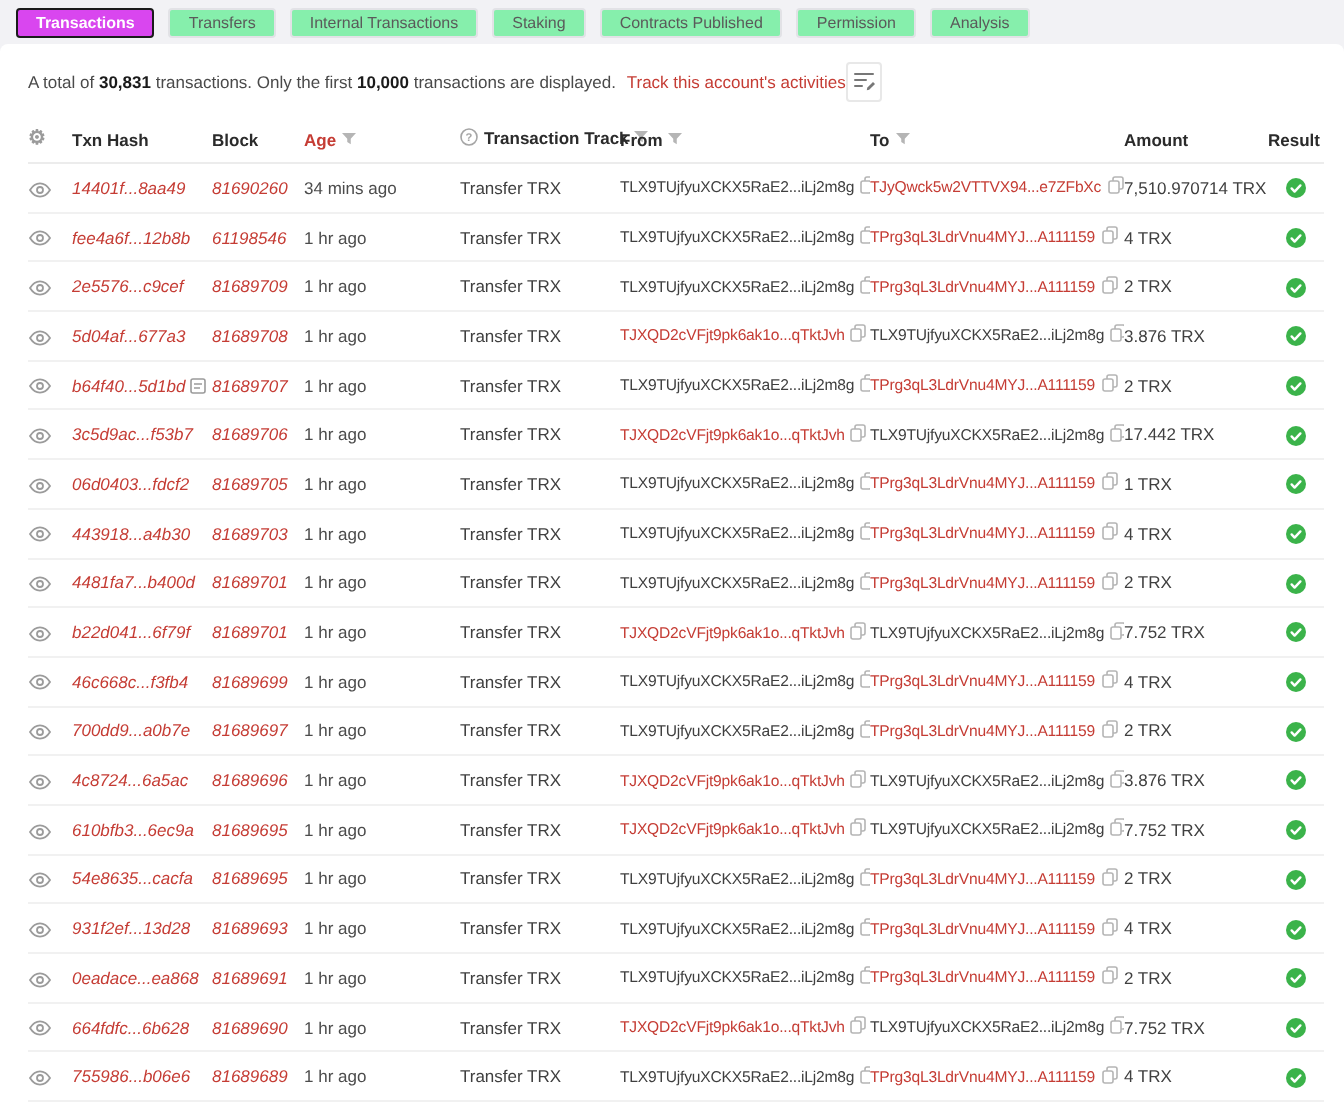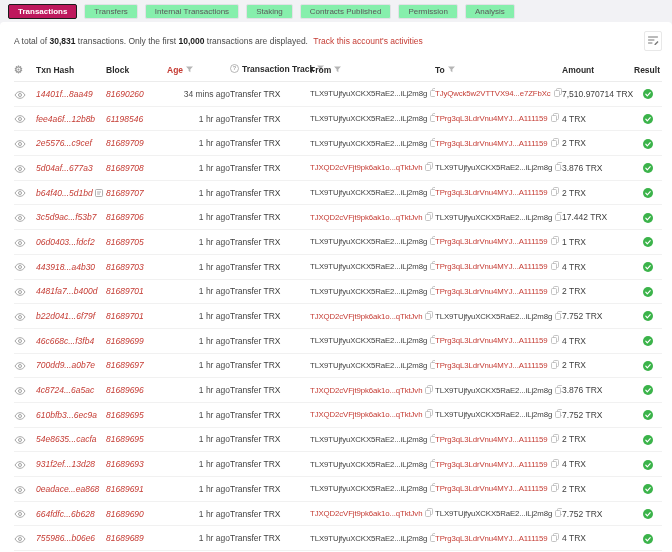--- a/index.html
+++ b/index.html
@@ -8,45 +8,45 @@
     background:#f2f2f5;
     font-family:"Liberation Sans", sans-serif;
     -webkit-font-smoothing:antialiased;
   }
   
   .tabbar{display:flex;gap:7px;align-items:center;padding:3px 8px 3px 8px;height:16px;}
   .tab{
     font-size:8px;color:#5a5a5a;background:#86efac;border:1px solid #e2e2e6;
     padding:2px 9px;border-radius:2px;cursor:pointer;white-space:nowrap;line-height:9px;
   }
-  .tab.active{background:#be185d;border-color:#1b1b1b;color:#ffffff;font-weight:bold;}
+  .tab.active{background:#d946ef;border-color:#1b1b1b;color:#ffffff;font-weight:bold;}
   
   .card{background:#ffffff;border-radius:4px 4px 0 0;height:530px;}
   .summary{
-    display:flex;align-items:center;justify-content:space-between;
+    display:flex;align-items:center;justify-content:flex-start;
     padding:9px 10px 7px 14px;font-size:8.5px;color:#4a4a4a;
   }
   .summary b{color:#1a1a1a;}
   .summary .link{color:#c53c34;cursor:pointer;margin-left:3px;}
   .icon-btn{cursor:pointer;display:inline-flex;padding:2px;border:1px solid #e8e8e8;border-radius:2px;background:#fff;}
   
   table{border-collapse:collapse;table-layout:fixed;margin-left:14px;width:648px;}
   th{
     text-align:left;font-size:8.5px;color:#2b2b2b;font-weight:bold;
     padding:6px 0 6px 0;border-bottom:1px solid #ececec;white-space:nowrap;vertical-align:middle;
   }
   th .hwrap{display:inline-flex;gap:3px;}
-  th .age-label{color:#c53c34;margin-left:15px;}
+  th .age-label{color:#c53c34;}
   td{
     height:23.7px;padding:0;border-bottom:1px solid #f1f1f1;
     font-size:8.5px;color:#3f3f3f;white-space:nowrap;overflow:hidden;vertical-align:middle;
   }
   .red{color:#c53c34 !important;}
   a.hash,a.block{color:#c53c34;text-decoration:none;cursor:pointer;font-style:italic;}
-  .age-cell{color:#4c4c4c;text-align:right;}
+  .age-cell{color:#4c4c4c;}
   .addr{font-size:7.8px;letter-spacing:-0.1px;color:#3f3f3f;cursor:pointer;}
   .addr-cell .copy{margin-left:3px;vertical-align:-1px;cursor:pointer;}
   .eye{cursor:pointer;display:inline-flex;vertical-align:middle;}
   .memo{display:none;margin-left:2px;vertical-align:-1px;}
   .memo.show{display:inline-flex;}
   .result-cell{text-align:center;}
   .check{display:inline-flex;vertical-align:middle;}
   .gear{color:#9b9b9b;font-size:10px;line-height:10px;cursor:pointer;}
 </style>
 </head>

